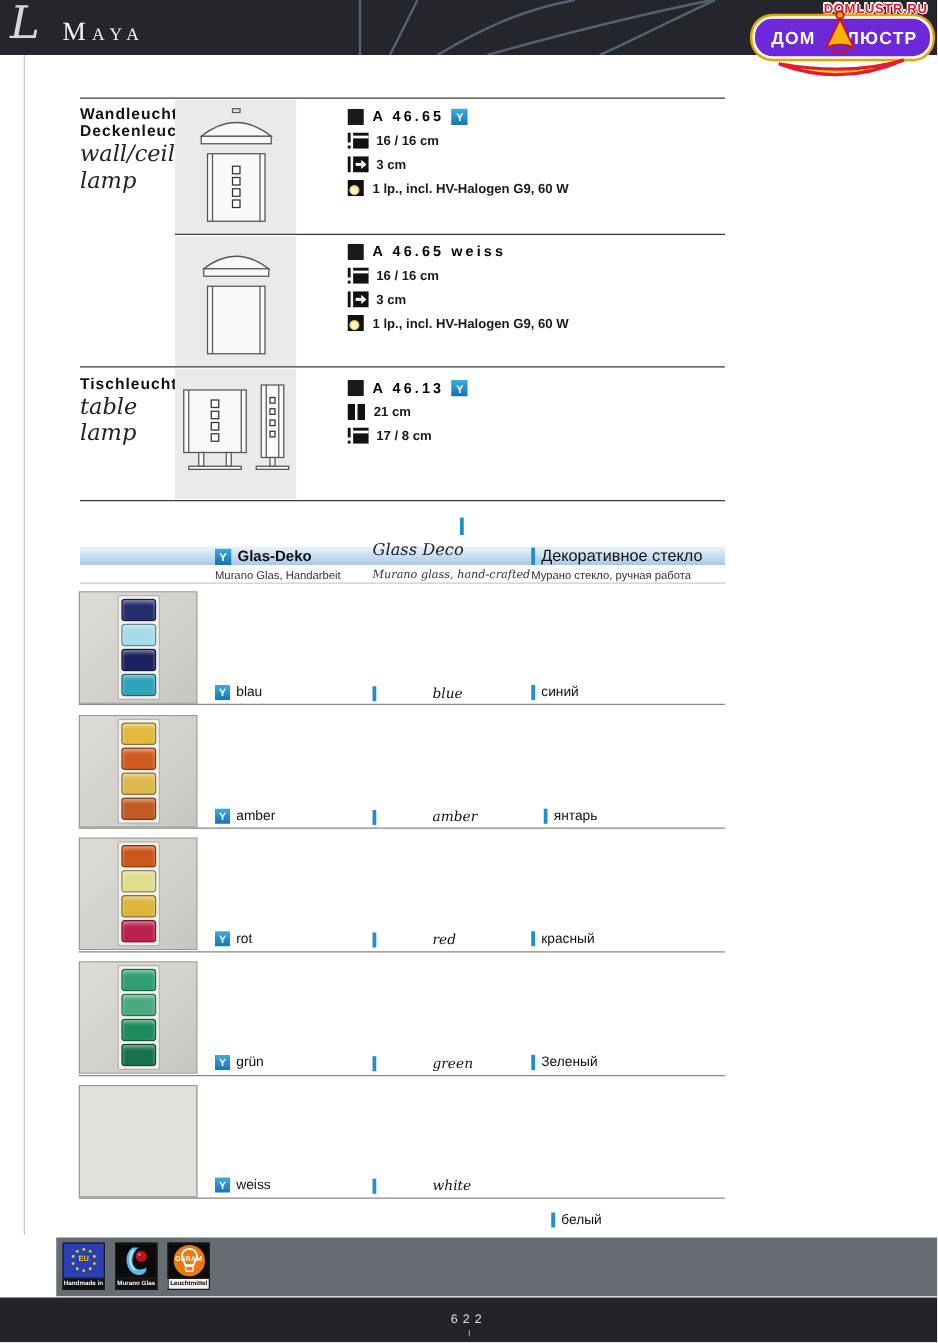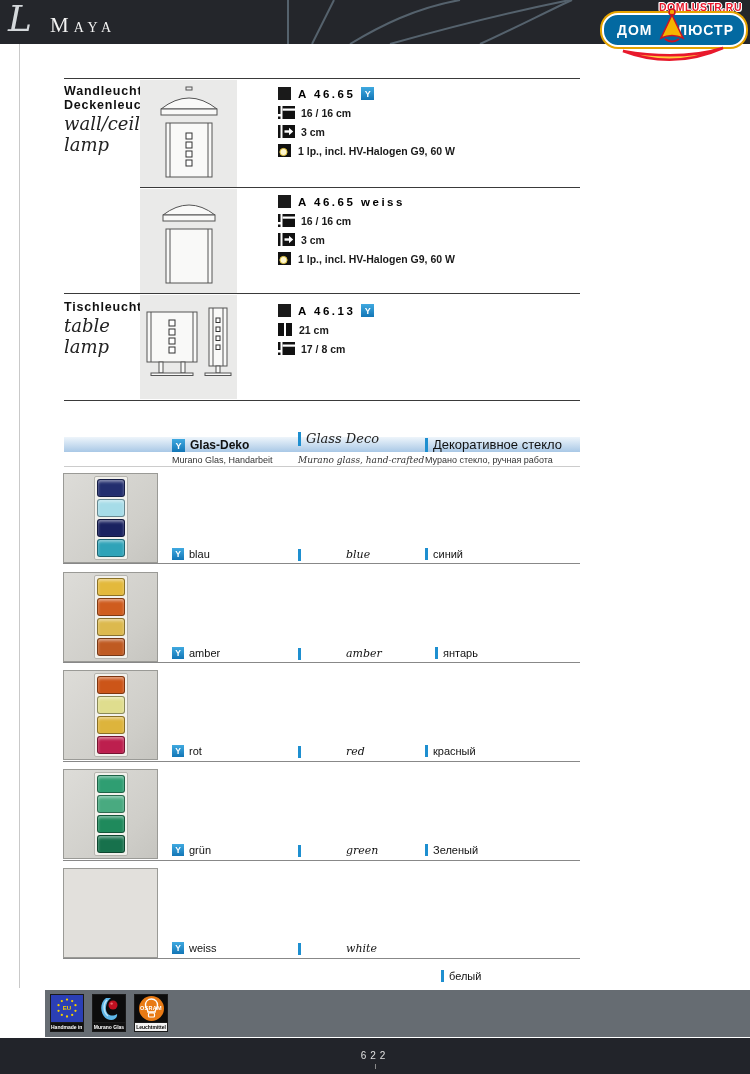--- a/index.html
+++ b/index.html
@@ -14,21 +14,21 @@
          color:#f3f3f3;font-size:14px;letter-spacing:5px;text-transform:uppercase;}
   .brand::first-letter{font-size:21px;}
   .hdr-curves{position:absolute;left:230px;top:0;}
 
   
   .store{position:absolute;right:0;top:0;width:160px;height:64px;z-index:6;}
   .store-domain{position:absolute;top:1px;right:8px;font-size:10.5px;font-weight:bold;
     color:#e8192c;letter-spacing:.5px;
     text-shadow:1px 0 #fff,-1px 0 #fff,0 1px #fff,0 -1px #fff,1px 1px #fff,-1px -1px #fff;}
   .store-pill{position:absolute;top:13px;right:4px;width:140px;height:30px;border-radius:16px;
-    background:#0369a1;border:2px solid #fff;box-shadow:0 0 0 2px #e5a400;margin-left:47px;}
+    background:#6d28d9;border:2px solid #fff;box-shadow:0 0 0 2px #e5a400;margin-left:47px;}
   .store-word-left{position:absolute;left:13px;top:7px;color:#fff;font-weight:bold;font-size:14px;letter-spacing:1px;}
   .store-word-right{position:absolute;right:10px;top:7px;color:#fff;font-weight:bold;font-size:14px;letter-spacing:1px;}
   .store-chandelier{position:absolute;left:53px;top:-8px;}
   .store-swoosh{position:absolute;top:46px;right:22px;}
 
   .left-rule{position:absolute;left:19px;top:44px;width:1px;height:944px;background:#c9c9c9;}
 
   
   .sep{position:absolute;height:1px;background:#3a3a3a;}
   .sep-light{position:absolute;height:1px;background:#888;}
@@ -306,21 +306,21 @@
     </div>
   </div>
 
   <div class="sep" style="left:64px;top:400px;width:516px;"></div>
 
   <div class="glass-bar"></div>
   <div class="g-col" style="left:172px;top:438px;">
     <span class="badge">Y</span>
     <span class="g-title-de">Glas-Deko</span>
   </div>
-  <div class="g-col" style="left:298px;top:431px;">
+  <div class="g-col" style="left:298px;top:414px;flex-direction:column;">
     <span class="vbar"></span>
     <span class="g-title-en">Glass Deco</span>
   </div>
   <div class="g-col" style="left:425px;top:437px;">
     <span class="vbar"></span>
     <span class="g-title-ru">Декоративное стекло</span>
   </div>
   <div class="g-sub" style="left:172px;top:455px;">Murano Glas, Handarbeit</div>
   <div class="g-sub g-sub-en" style="left:298px;top:455px;">Murano glass, hand-crafted</div>
   <div class="g-sub" style="left:425px;top:455px;">Мурано стекло, ручная работа</div>

